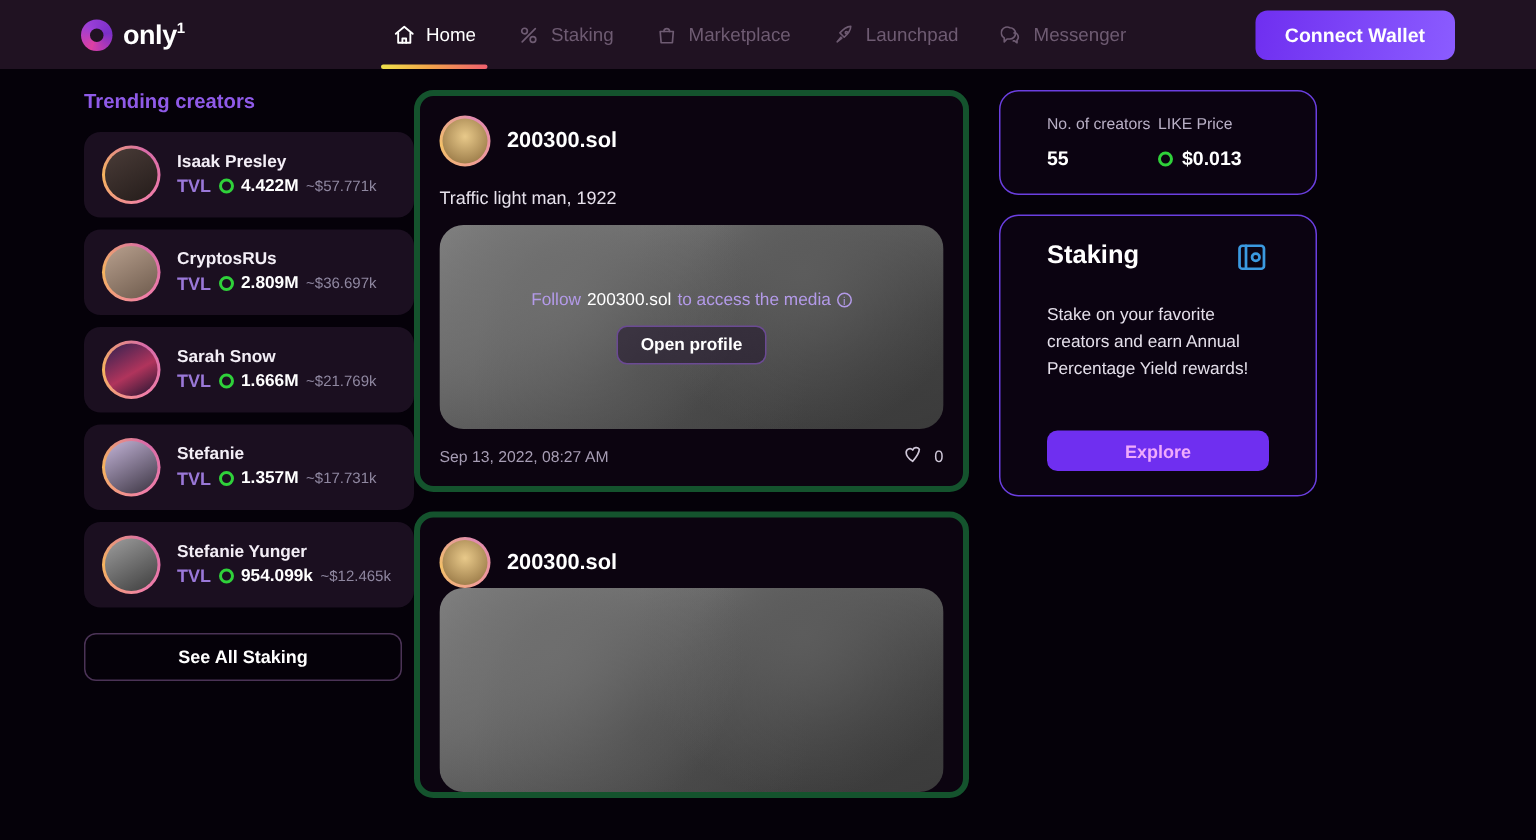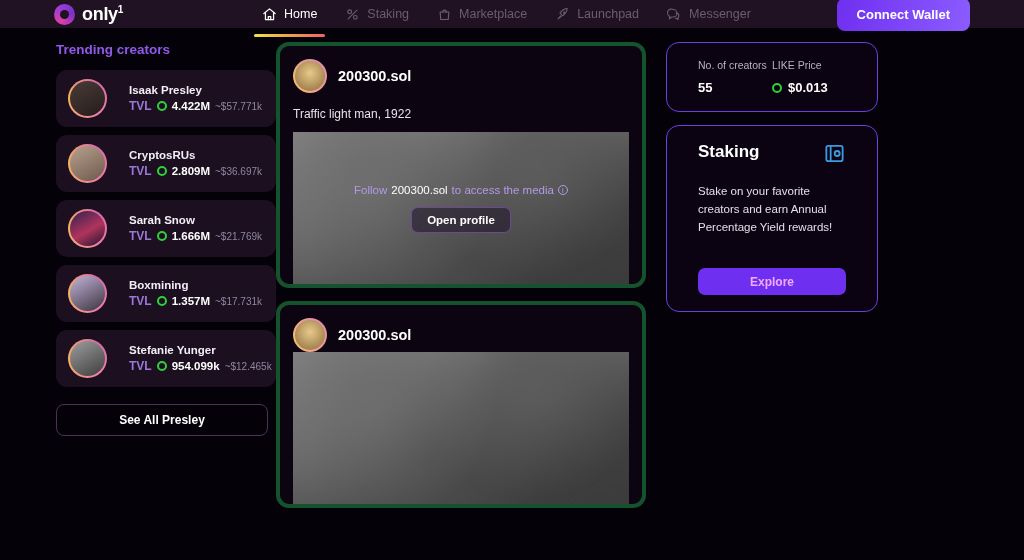--- a/index.html
+++ b/index.html
@@ -5,21 +5,21 @@
   * { box-sizing: border-box; margin: 0; padding: 0; }
   html, body {
     width: 1024px; height: 560px;
     background: #050109;
     font-family: "Liberation Sans", sans-serif;
     overflow: hidden;
   }
 
   
   .navbar {
-    height: 28px;
+    height: 46px;
     background: #201222;
     display: flex;
     align-items: center;
     position: relative;
     z-index: 5;
   }
   .logo-wrap {
     display: flex; align-items: center; gap: 7px;
     margin-left: 54px; width: 150px;
   }
@@ -77,21 +77,21 @@
   .avatar-ring {
     width: 39px; height: 39px; border-radius: 50%;
     padding: 2px;
     background: conic-gradient(from 150deg, #f07ea8, #f5b45e, #d86ba8, #f07ea8);
     flex: none;
   }
   .avatar-inner {
     width: 100%; height: 100%; border-radius: 50%;
     background: #3a3040; overflow: hidden; position: relative;
   }
-  .creator-info { margin-left: 22px; }
+  .creator-info { margin-left: 11px; }
   .creator-name {
     color: #f3eef6; font-size: 11.5px; font-weight: bold; margin-bottom: 3px;
   }
   .creator-stats { display: flex; align-items: center; gap: 5px; }
   .tvl-label { color: #9a78d8; font-size: 12px; font-weight: bold; }
   .green-dot {
     width: 10px; height: 10px; border-radius: 50%;
     border: 2.4px solid #2fd13a; background: transparent; flex: none;
   }
   .tvl-val { color: #ffffff; font-size: 11.5px; font-weight: bold; }
@@ -121,21 +121,21 @@
     width: 34px; height: 34px; border-radius: 50%; padding: 2px;
     background: conic-gradient(from 140deg, #f09a9a, #f3c06a, #e08ab0, #f09a9a);
     flex: none;
   }
   .post-avatar .avatar-inner { background: #6a5840; }
   .post-author { color: #ffffff; font-size: 14.5px; font-weight: bold; }
   .post-text {
     color: #e7e2ec; font-size: 12px; margin: 14px 0 11px 0;
   }
   .post-media {
-    height: 152px; border-radius: 0; position: relative; overflow: hidden;
+    height: 136px; border-radius: 16px; position: relative; overflow: hidden;
     background:
       radial-gradient(circle at 22% 28%, #6e6e6e 0%, transparent 46%),
       radial-gradient(circle at 72% 22%, #5c5c5c 0%, transparent 42%),
       radial-gradient(circle at 40% 72%, #4a4a4a 0%, transparent 50%),
       radial-gradient(circle at 85% 78%, #3c3c3c 0%, transparent 48%),
       linear-gradient(160deg, #8a8a8a 0%, #6b6b6b 38%, #4b4b4b 70%, #393939 100%);
   }
   .media-overlay {
     position: absolute; inset: 0;
     display: flex; flex-direction: column;
@@ -309,21 +309,21 @@
           <span class="tvl-usd">~$21.769k</span>
         </div>
       </div>
     </div>
 
     <div class="creator-card">
       <div class="avatar-ring">
           <div class="avatar-inner" style="background:linear-gradient(150deg,#c3b4d8,#3a3340)"></div>
         </div>
       <div class="creator-info">
-        <div class="creator-name">Boxmining</div>
+        <div class="creator-name">Stefanie</div>
         <div class="creator-stats">
           <span class="tvl-label">TVL</span>
           <span class="green-dot"></span>
           <span class="tvl-val">1.357M</span>
           <span class="tvl-usd">~$17.731k</span>
         </div>
       </div>
     </div>
 
     <div class="creator-card">
@@ -334,21 +334,21 @@
         <div class="creator-name">Stefanie Yunger</div>
         <div class="creator-stats">
           <span class="tvl-label">TVL</span>
           <span class="green-dot"></span>
           <span class="tvl-val">954.099k</span>
           <span class="tvl-usd">~$12.465k</span>
         </div>
       </div>
     </div>
 
-    <button class="see-all">See All Presley</button>
+    <button class="see-all">See All Staking</button>
   </div>
 
   <div class="feed">
 
     <div class="post">
       <div class="post-head">
         <div class="post-avatar">
             <div class="avatar-inner" style="background:radial-gradient(circle at 50% 40%,#e8c98a,#8a6a3a)"></div>
           </div>
         <div class="post-author">200300.sol</div>
@@ -358,20 +358,31 @@
         <div class="media-overlay">
           <div class="overlay-text">
             <span>Follow </span>
               <span style="color:#ffffff">200300.sol</span>
               <span> to access the media</span>
             <span class="info-ico">i</span>
           </div>
           <button class="open-profile">Open profile</button>
         </div>
       </div>
+      <div class="post-foot">
+        <span class="post-date">Sep 13, 2022, 08:27 AM</span>
+        <span class="like-group">
+          <span>
+            <svg width="15" height="15" viewBox="0 0 24 24" fill="none" stroke="#cfc7d8" stroke-width="1.8" stroke-linecap="round" stroke-linejoin="round">
+                <path d="M12 20s-7-4.6-7-9.2A4 4 0 0 1 12 8a4 4 0 0 1 7-.8c0 4.6-7 12.8-7 12.8z"></path>
+              </svg>
+          </span>
+          <span class="like-count">0</span>
+        </span>
+      </div>
     </div>
 
     <div class="post">
       <div class="post-head">
         <div class="post-avatar">
             <div class="avatar-inner" style="background:radial-gradient(circle at 50% 40%,#e8c98a,#8a6a3a)"></div>
           </div>
         <div class="post-author">200300.sol</div>
       </div>
       <div class="post-media">

